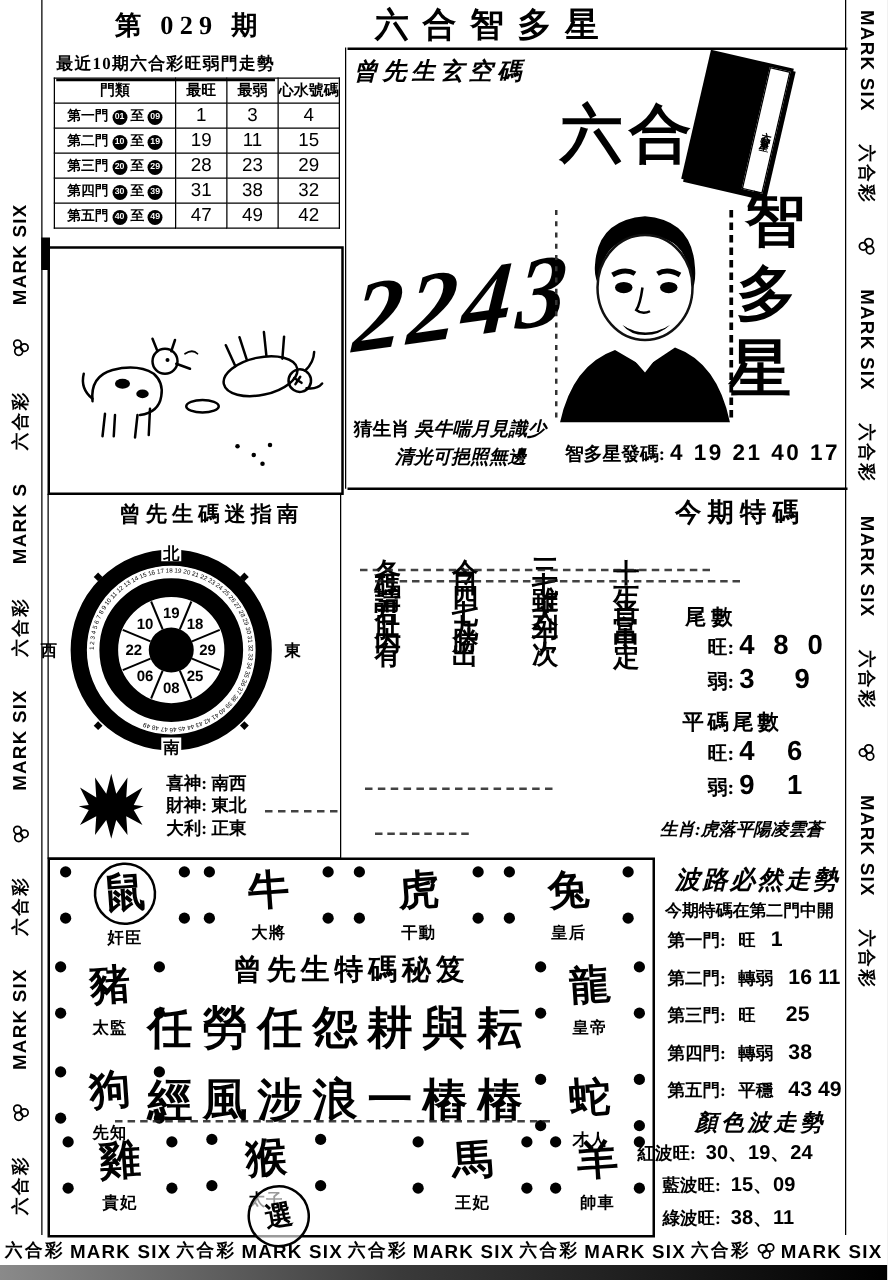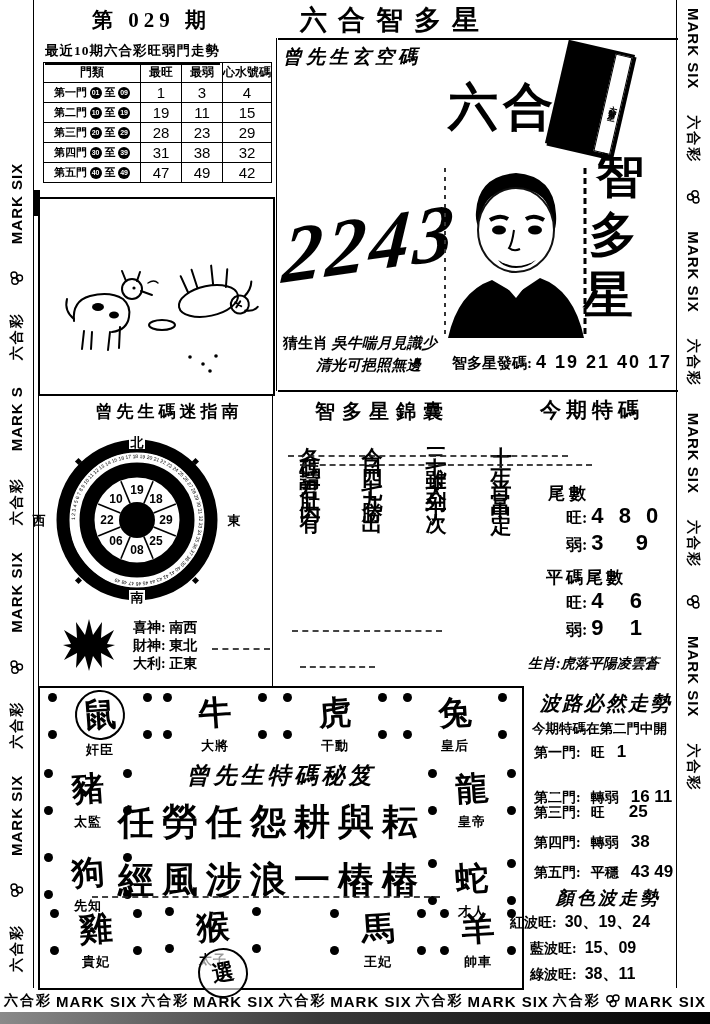--- a/index.html
+++ b/index.html
@@ -288,21 +288,20 @@
   <div class="abs" style="left:283px;top:334px;font-size:15px;">
     <span class="b">猜生肖</span>
     <span class="b" style="font-style:italic;">吳牛喘月見識少</span>
   </div>
   <div class="abs b" style="left:316px;top:356px;font-size:15px;font-style:italic;">清光可挹照無邊</div>
   <div class="abs" style="left:452px;top:352px;">
     <span class="b" style="font-size:15px;">智多星發碼:</span>
     <span class="b sans" style="font-size:18px;letter-spacing:2px;">4 19 21 40 17</span>
   </div>
 
-  <div class="abs b" style="left:315px;top:398px;font-size:20px;letter-spacing:7px;">智多星錦囊</div>
   <div class="vcol" style="left:296px;">各碼請君肚内有</div>
   <div class="vcol" style="left:358px;">今日四七九勝出</div>
   <div class="vcol" style="left:422px;">三七雖犬列于次</div>
   <div class="vcol" style="left:487px;">十二生肖富中定</div>
   <div class="dash" style="left:288px;top:455px;width:280px;"></div>
   <div class="dash" style="left:300px;top:464px;width:292px;"></div>
   <div class="dash" style="left:292px;top:630px;width:150px;"></div>
   <div class="dash" style="left:300px;top:666px;width:75px;"></div>
 
   <div class="abs b" style="left:540px;top:396px;font-size:21px;letter-spacing:5px;">今期特碼</div>
@@ -419,33 +418,33 @@
   <div class="zcell" style="left:440px;top:906px;width:76px;">
     <span class="dot tl"></span>
       <span class="dot tr"></span>
       <span class="dot bl"></span>
       <span class="dot br"></span>
     <span class="zanim">羊</span>
     <div class="zrole">帥車</div>
   </div>
   <div class="stamp">選</div>
 
-  <div class="abs b" style="left:150px;top:760px;width:262px;text-align:center;font-size:23px;letter-spacing:4px;font-style:italic;">曾先生特碼秘笈</div>
+  <div class="abs b" style="left:150px;top:760px;width:262px;text-align:center;font-size:23px;letter-spacing:4px;">曾先生特碼秘笈</div>
   <div class="abs b" style="left:118px;top:856px;font-size:36px;letter-spacing:8px;">經風涉浪一樁樁</div>
   <div class="abs b" style="left:118px;top:798px;font-size:36px;letter-spacing:8px;">任勞任怨耕與耘</div>
   <div class="dash" style="left:92px;top:896px;width:348px;"></div>
 
   <div class="abs b" style="left:540px;top:690px;font-size:20px;letter-spacing:2px;font-style:italic;">波路必然走勢</div>
   <div class="abs b" style="left:532px;top:720px;font-size:13.5px;">今期特碼在第二門中開</div>
   <div class="abs" style="left:534px;top:742px;">
     <span class="b" style="font-size:14px;">第一門:</span>
     <span class="b" style="font-size:14px;margin-left:6px;">旺</span>
     <span class="b sans" style="font-size:17px;margin-left:8px;">1</span>
   </div>
-  <div class="abs" style="left:534px;top:772px;margin-top:15px;">
+  <div class="abs" style="left:534px;top:772px;">
     <span class="b" style="font-size:14px;">第二門:</span>
     <span class="b" style="font-size:14px;margin-left:6px;">轉弱</span>
     <span class="b sans" style="font-size:17px;margin-left:8px;">16 11</span>
   </div>
   <div class="abs" style="left:534px;top:802px;text-align:center;">
     <span class="b" style="font-size:14px;">第三門:</span>
     <span class="b" style="font-size:14px;margin-left:6px;">旺</span>
     <span class="b sans" style="font-size:17px;margin-left:20px;">25</span>
   </div>
   <div class="abs" style="left:534px;top:832px;">

